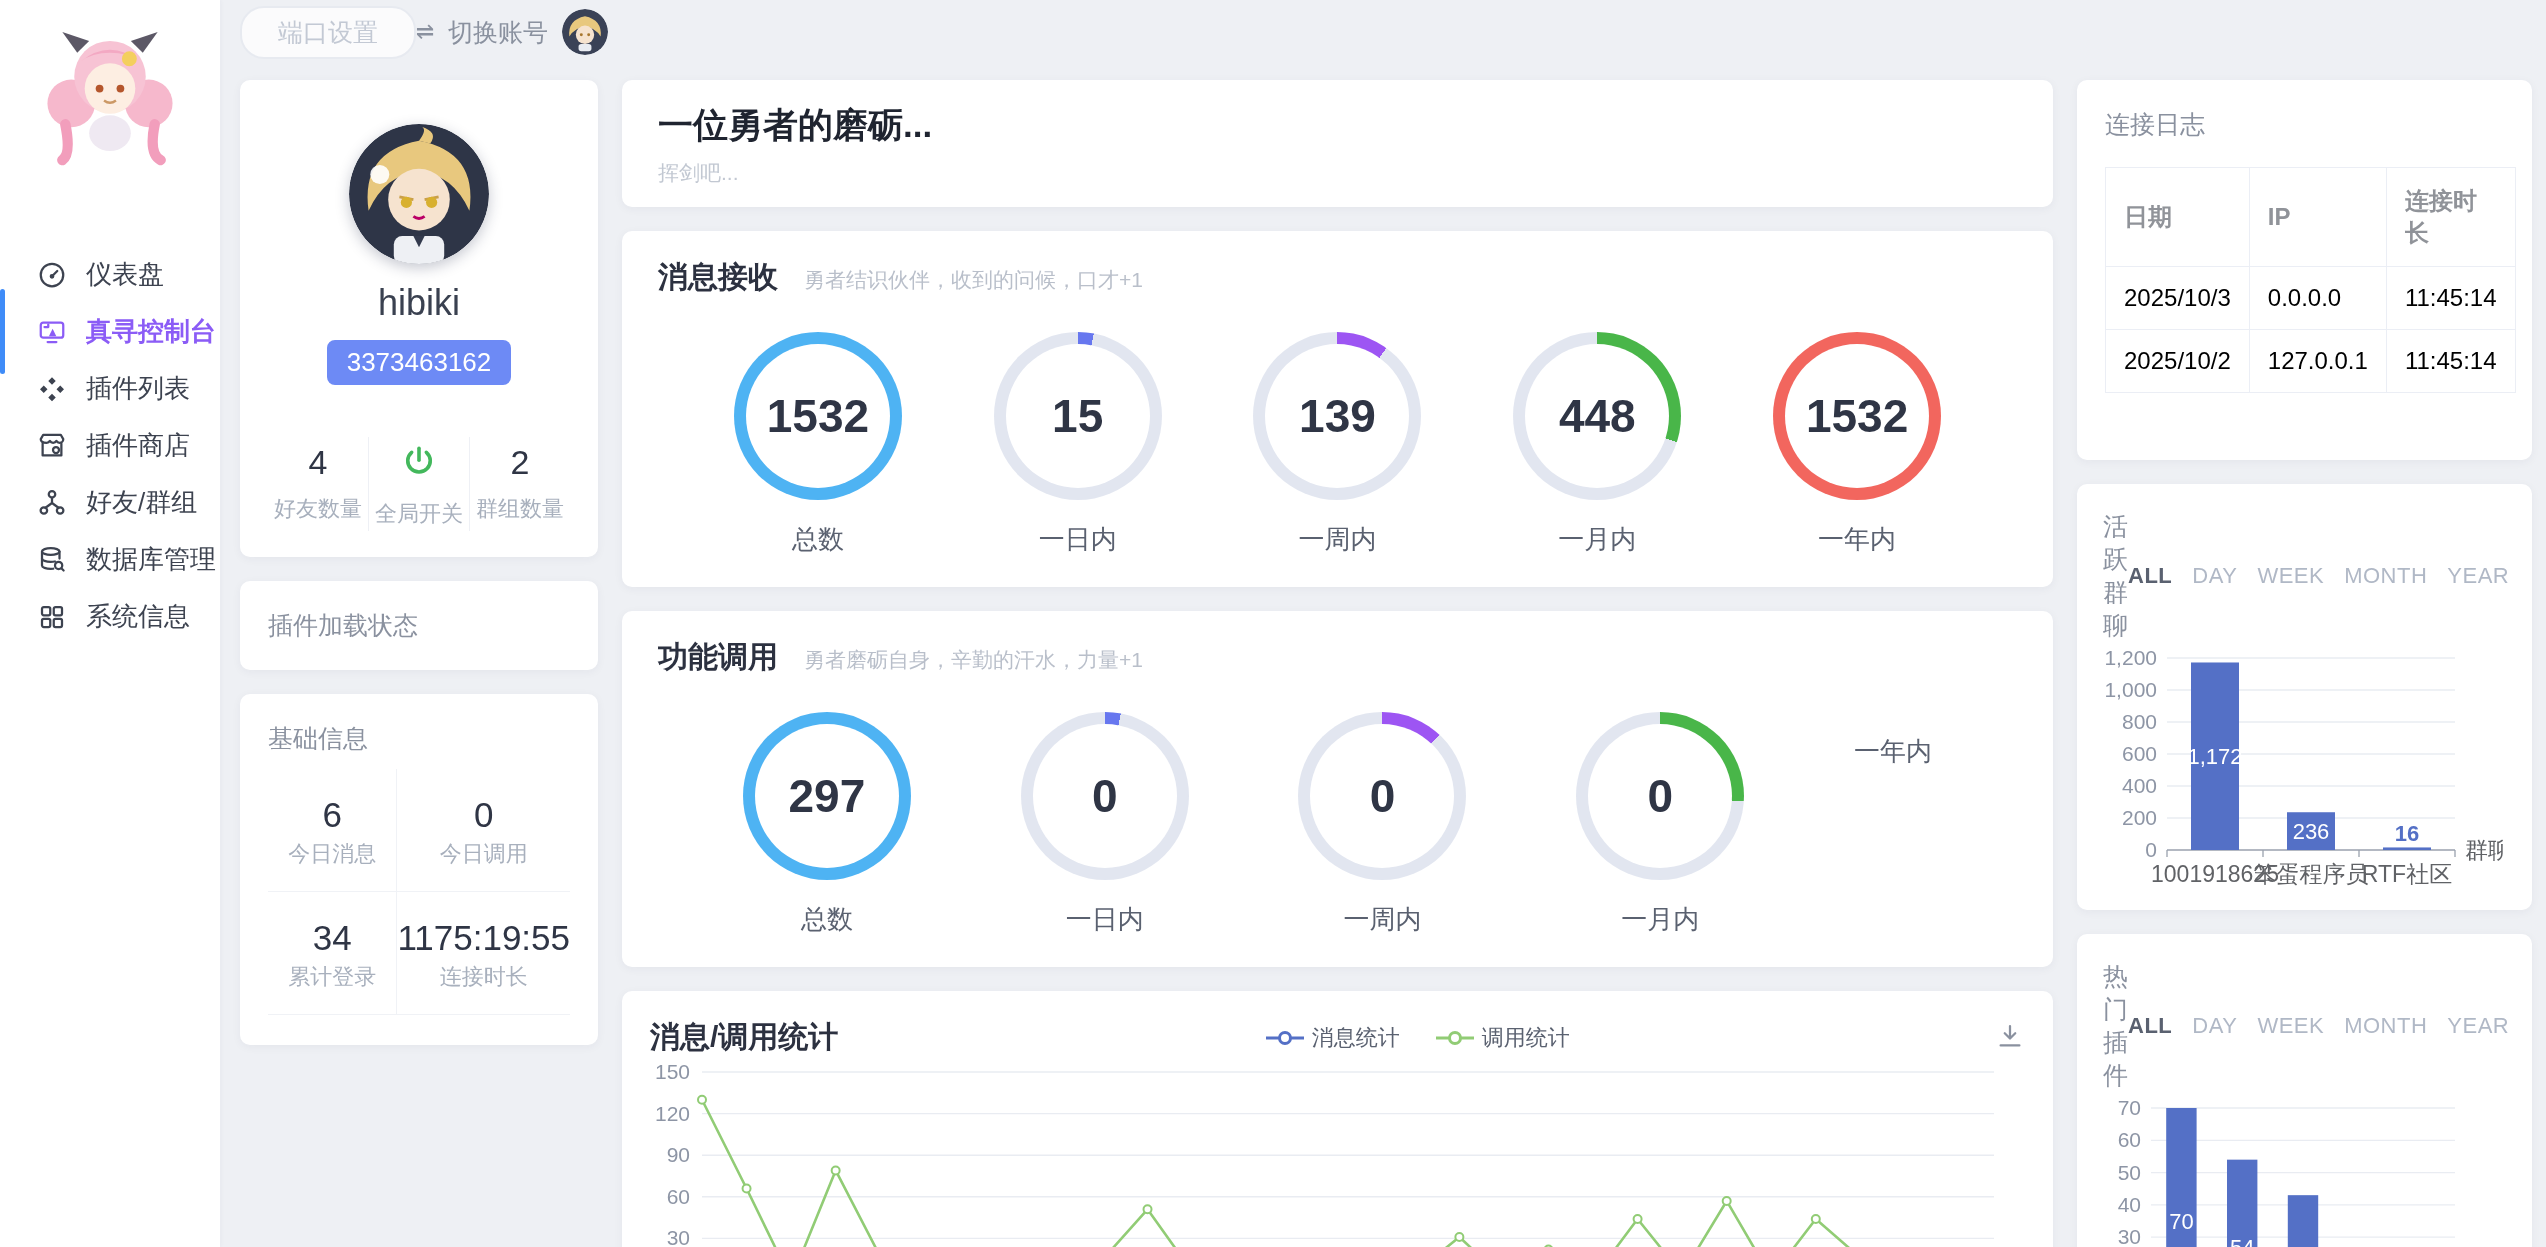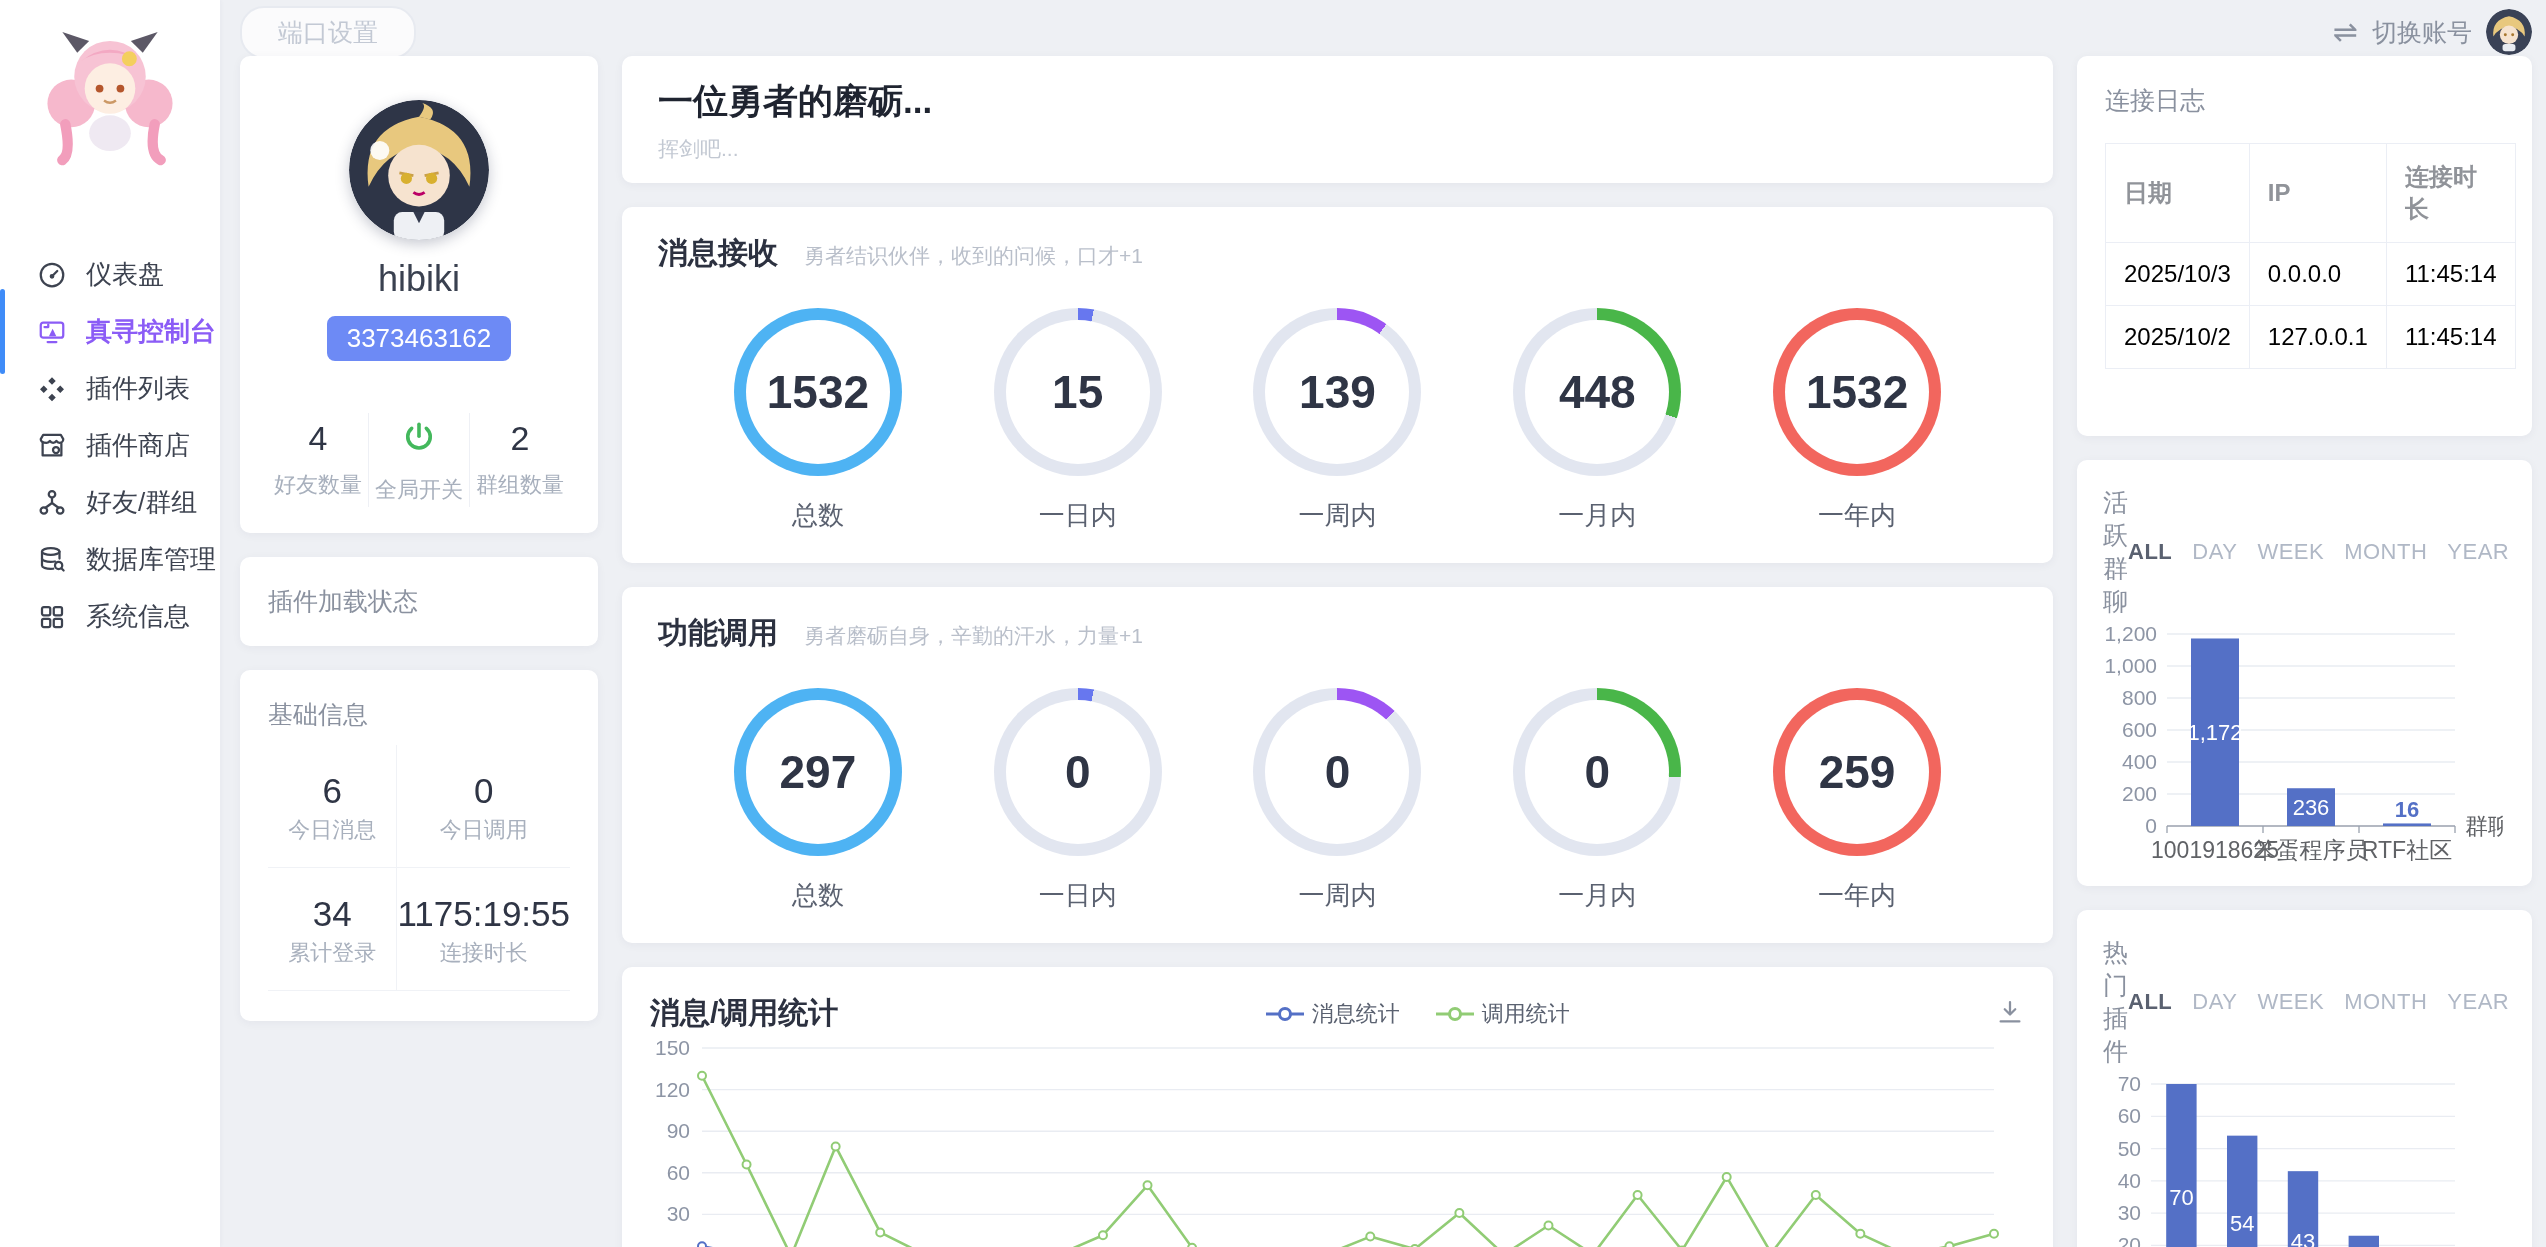--- a/index.html
+++ b/index.html
@@ -13,21 +13,21 @@
   .logo-wrap { padding:26px 0 10px; display:flex; justify-content:center; }
   .side-nav { margin-top:70px; }
   .side-item { position:relative; display:flex; align-items:center; gap:18px; height:57px; padding-left:36px; cursor:pointer; color:#3d4350; font-size:26px; }
   .side-item .icon { width:32px; height:32px; display:flex; align-items:center; justify-content:center; }
   .side-item .icon svg { width:30px; height:30px; }
   .side-item.active { color:#8b5cf6; font-weight:bold; }
   .side-item.active::before { content:""; position:absolute; left:0; top:-14px; bottom:-14px; width:5px; background:#3f8cf8; border-radius:3px; }
 
   
   .main { flex:1; padding:8px 14px 0 20px; }
-  .topbar { height:48px; display:flex; align-items:center; justify-content:space-between; margin-bottom:0; }
+  .topbar { height:48px; display:flex; align-items:center; margin-bottom:24px;font-family:Liberation Mono, monospace; }
   .port-btn { border:2px solid #e7eaf0; background:rgba(255,255,255,.75); border-radius:24px; padding:8px 36px; font-size:25px; color:#c3c9d4; font-family:inherit; cursor:pointer; }
   .account { display:flex; align-items:center; gap:14px; color:#8a919f; font-size:25px; cursor:pointer; }
   .swap-glyph { font-size:30px; line-height:1; }
   .avatar-sm { width:46px; height:46px; border-radius:50%; overflow:hidden; flex:0 0 auto; }
 
   .columns { display:flex; gap:24px; align-items:flex-start; }
   .col1 { width:358px; flex:0 0 auto; display:flex; flex-direction:column; gap:24px; }
   .col2 { flex:1; display:flex; flex-direction:column; gap:24px; }
   .col3 { width:455px; flex:0 0 auto; display:flex; flex-direction:column; gap:24px; }
 
@@ -371,24 +371,20 @@
                 <div class="ring-label">一周内</div>
               </div>
               <div class="ring-wrap">
                 <div class="ring" style="background: conic-gradient(rgb(73, 182, 73) 0deg, rgb(73, 182, 73) 26%, rgb(226, 230, 240) 26%, rgb(226, 230, 240) 100%);">
                   <div class="ring-inner"></div>
                   <span class="ring-value">0</span>
                 </div>
                 <div class="ring-label">一月内</div>
               </div>
               <div class="ring-wrap">
-                <div class="ring" style="background: conic-gradient(rgb(242, 102, 94) 0deg, rgb(242, 102, 94) 100%, rgb(226, 230, 240) 100%, rgb(226, 230, 240) 100%);">
-                  <div class="ring-inner"></div>
-                  <span class="ring-value">259</span>
-                </div>
                 <div class="ring-label">一年内</div>
               </div>
             </div>
         </section>
 
         <section class="card chart-card">
           <div class="cc-head">
             <span class="cc-title">消息/调用统计</span>
             <span class="cc-legend" id="line-legend">
                 <span class="legend-item">

